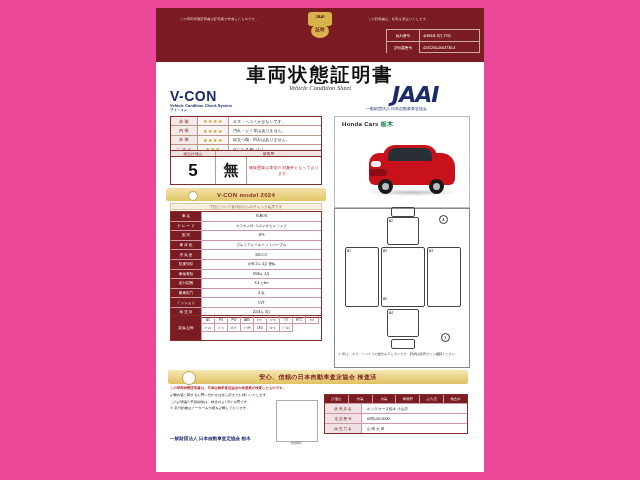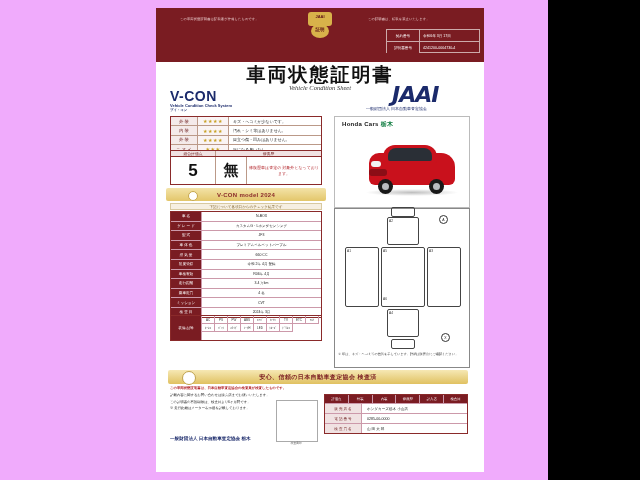--- a/index.html
+++ b/index.html
@@ -1,17 +1,17 @@
 <!DOCTYPE html>
 <html><head>
 <meta charset="utf-8">
 <style>
   html,body{margin:0;padding:0;background:#000;}
   body{width:640px;height:480px;overflow:hidden;font-family:"Liberation Sans",sans-serif;}
-  .stage{position:relative;width:548px;height:480px;background:#f0abfc;}
+  .stage{position:relative;width:640px;height:480px;background:#ec4899;}
   .sheet{position:absolute;left:156px;top:8px;width:328px;height:464px;background:#fff;box-sizing:border-box;overflow:hidden;}
 
   
   .topband{position:absolute;left:0;top:0;width:328px;height:54px;background:#7a1c22;}
   .topband .lbl{position:absolute;color:#f2d9d9;font-size:3.2px;letter-spacing:.2px;white-space:nowrap;}
   .topband .lbl.left{left:24px;top:9px;}
   .topband .lbl.right{left:212px;top:9px;}
   .emblem{position:absolute;left:148px;top:4px;width:32px;height:32px;}
   .emblem .ring{position:absolute;left:4px;top:0;width:24px;height:14px;background:#d8b24a;border-radius:3px;}
   .emblem .ring2{position:absolute;left:7px;top:12px;width:18px;height:14px;background:#d8b24a;border-radius:50%;}

